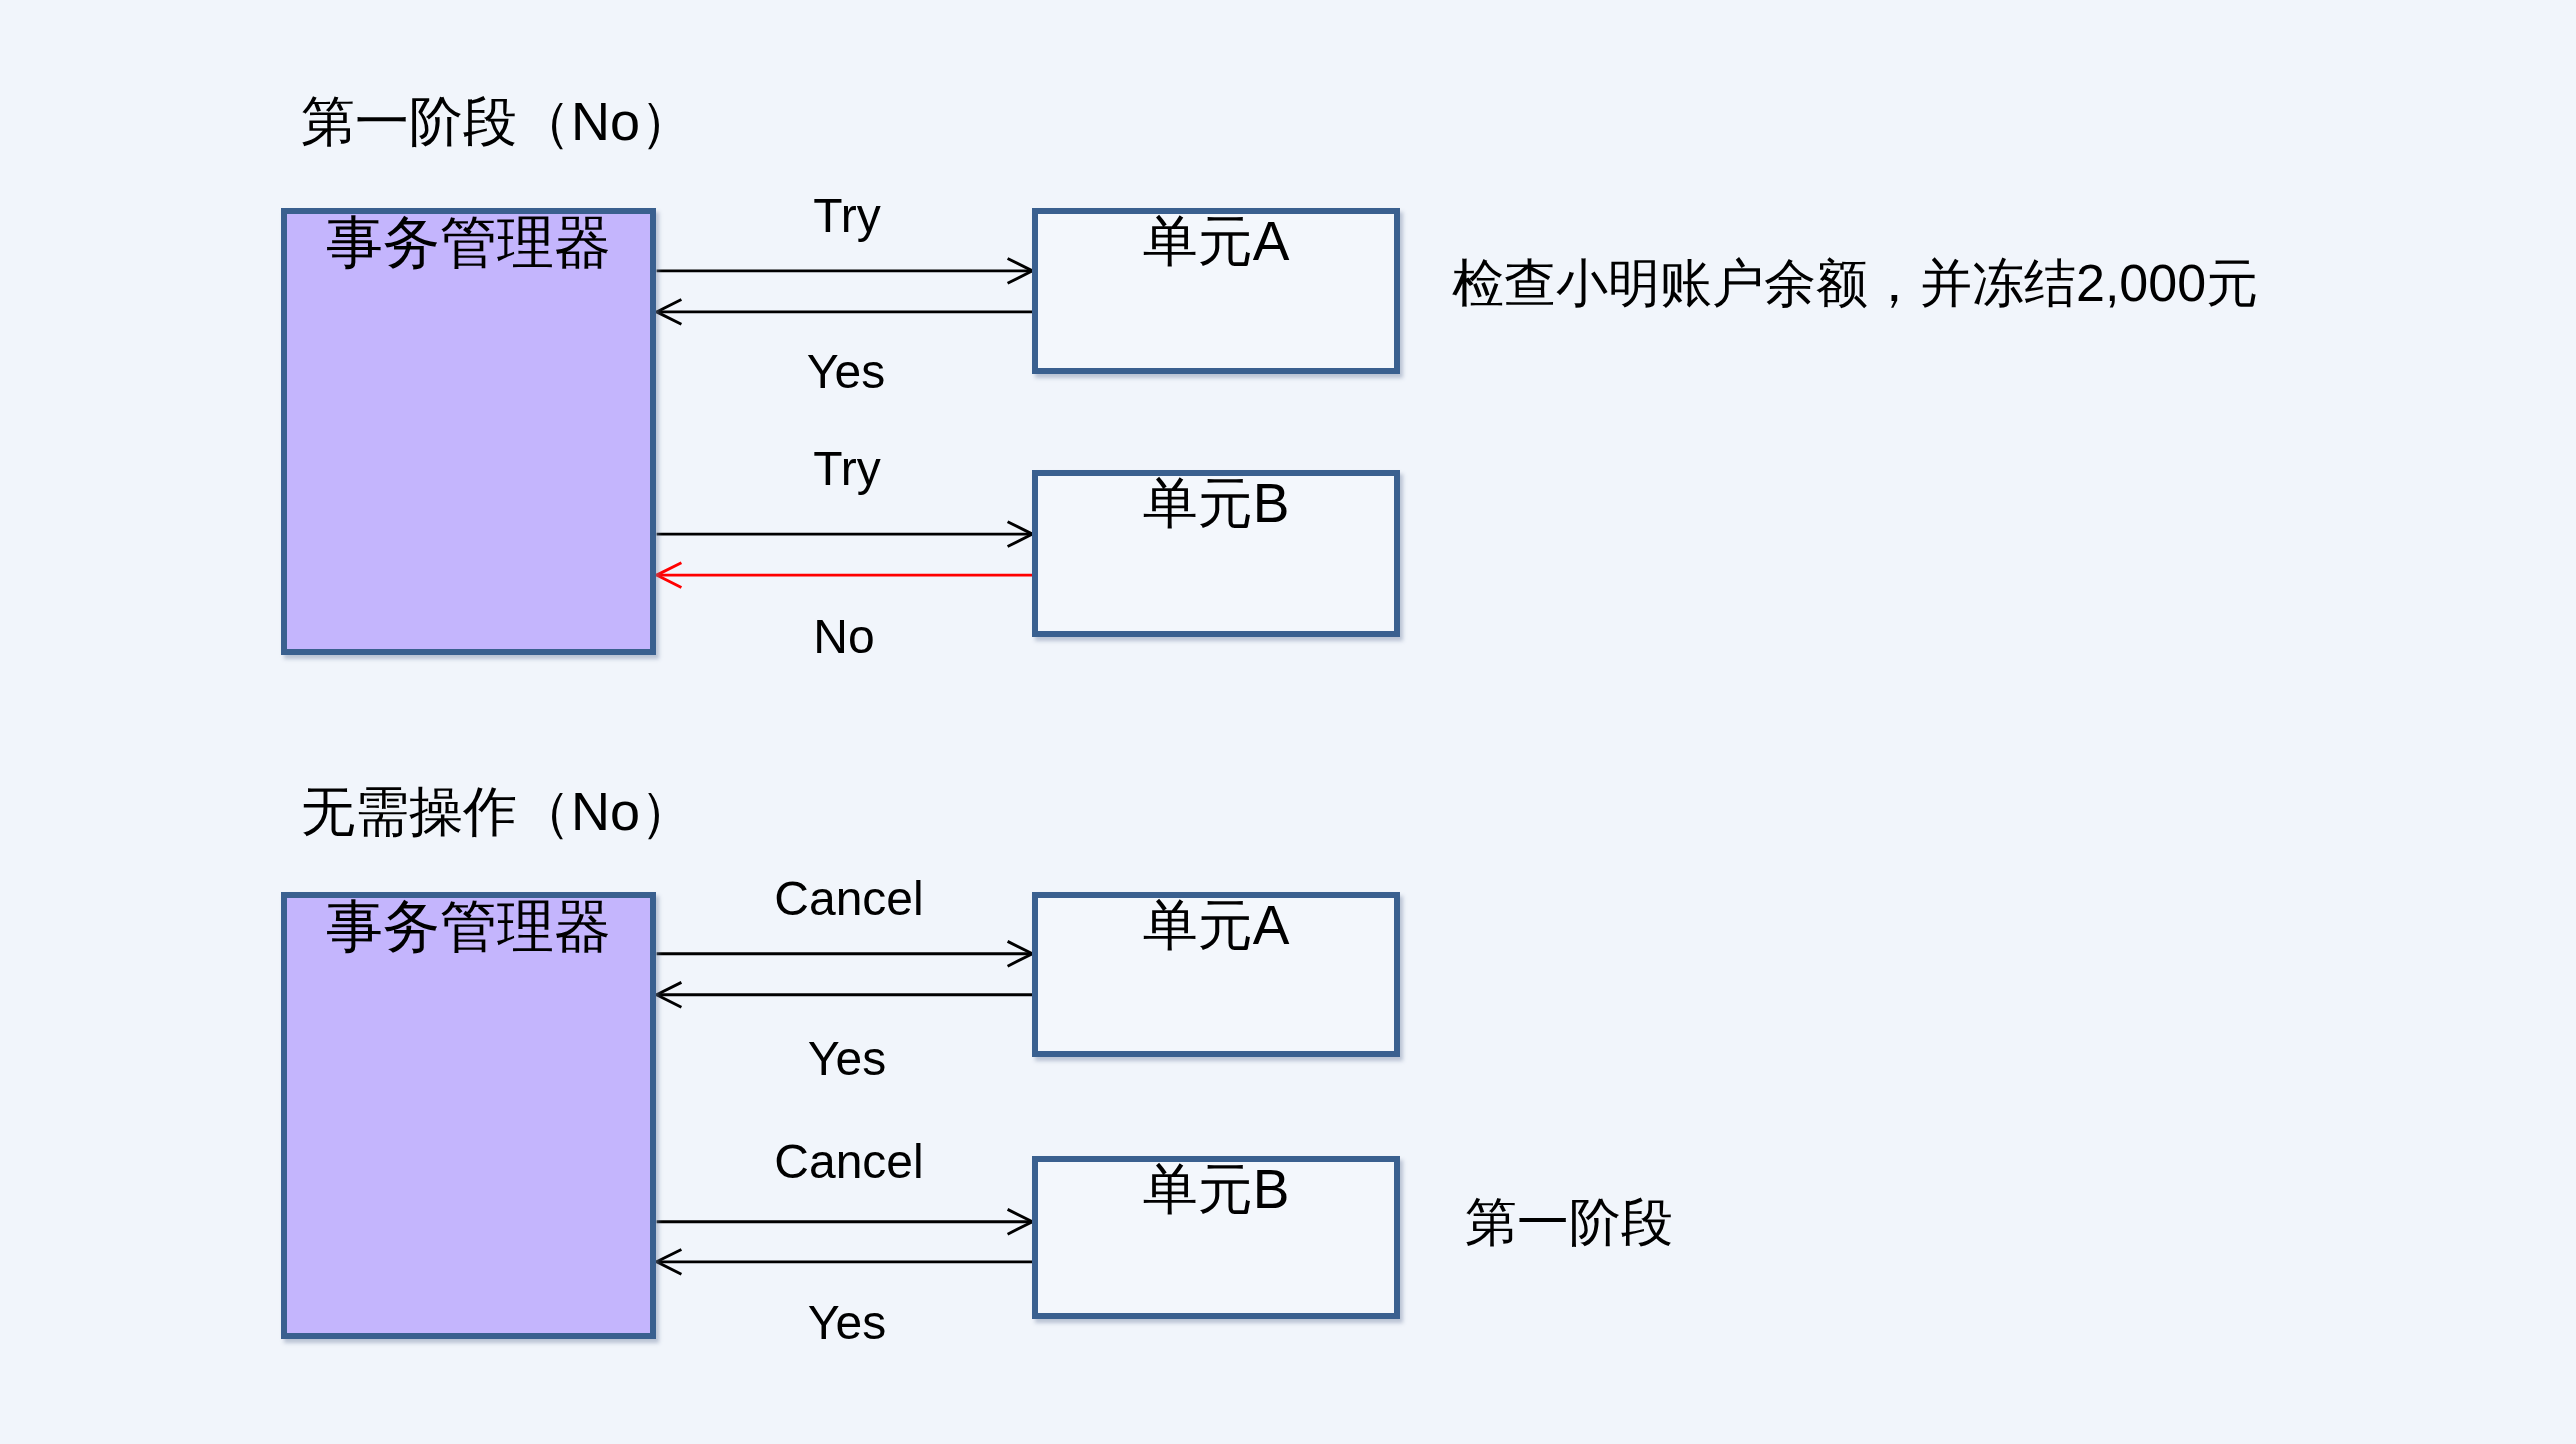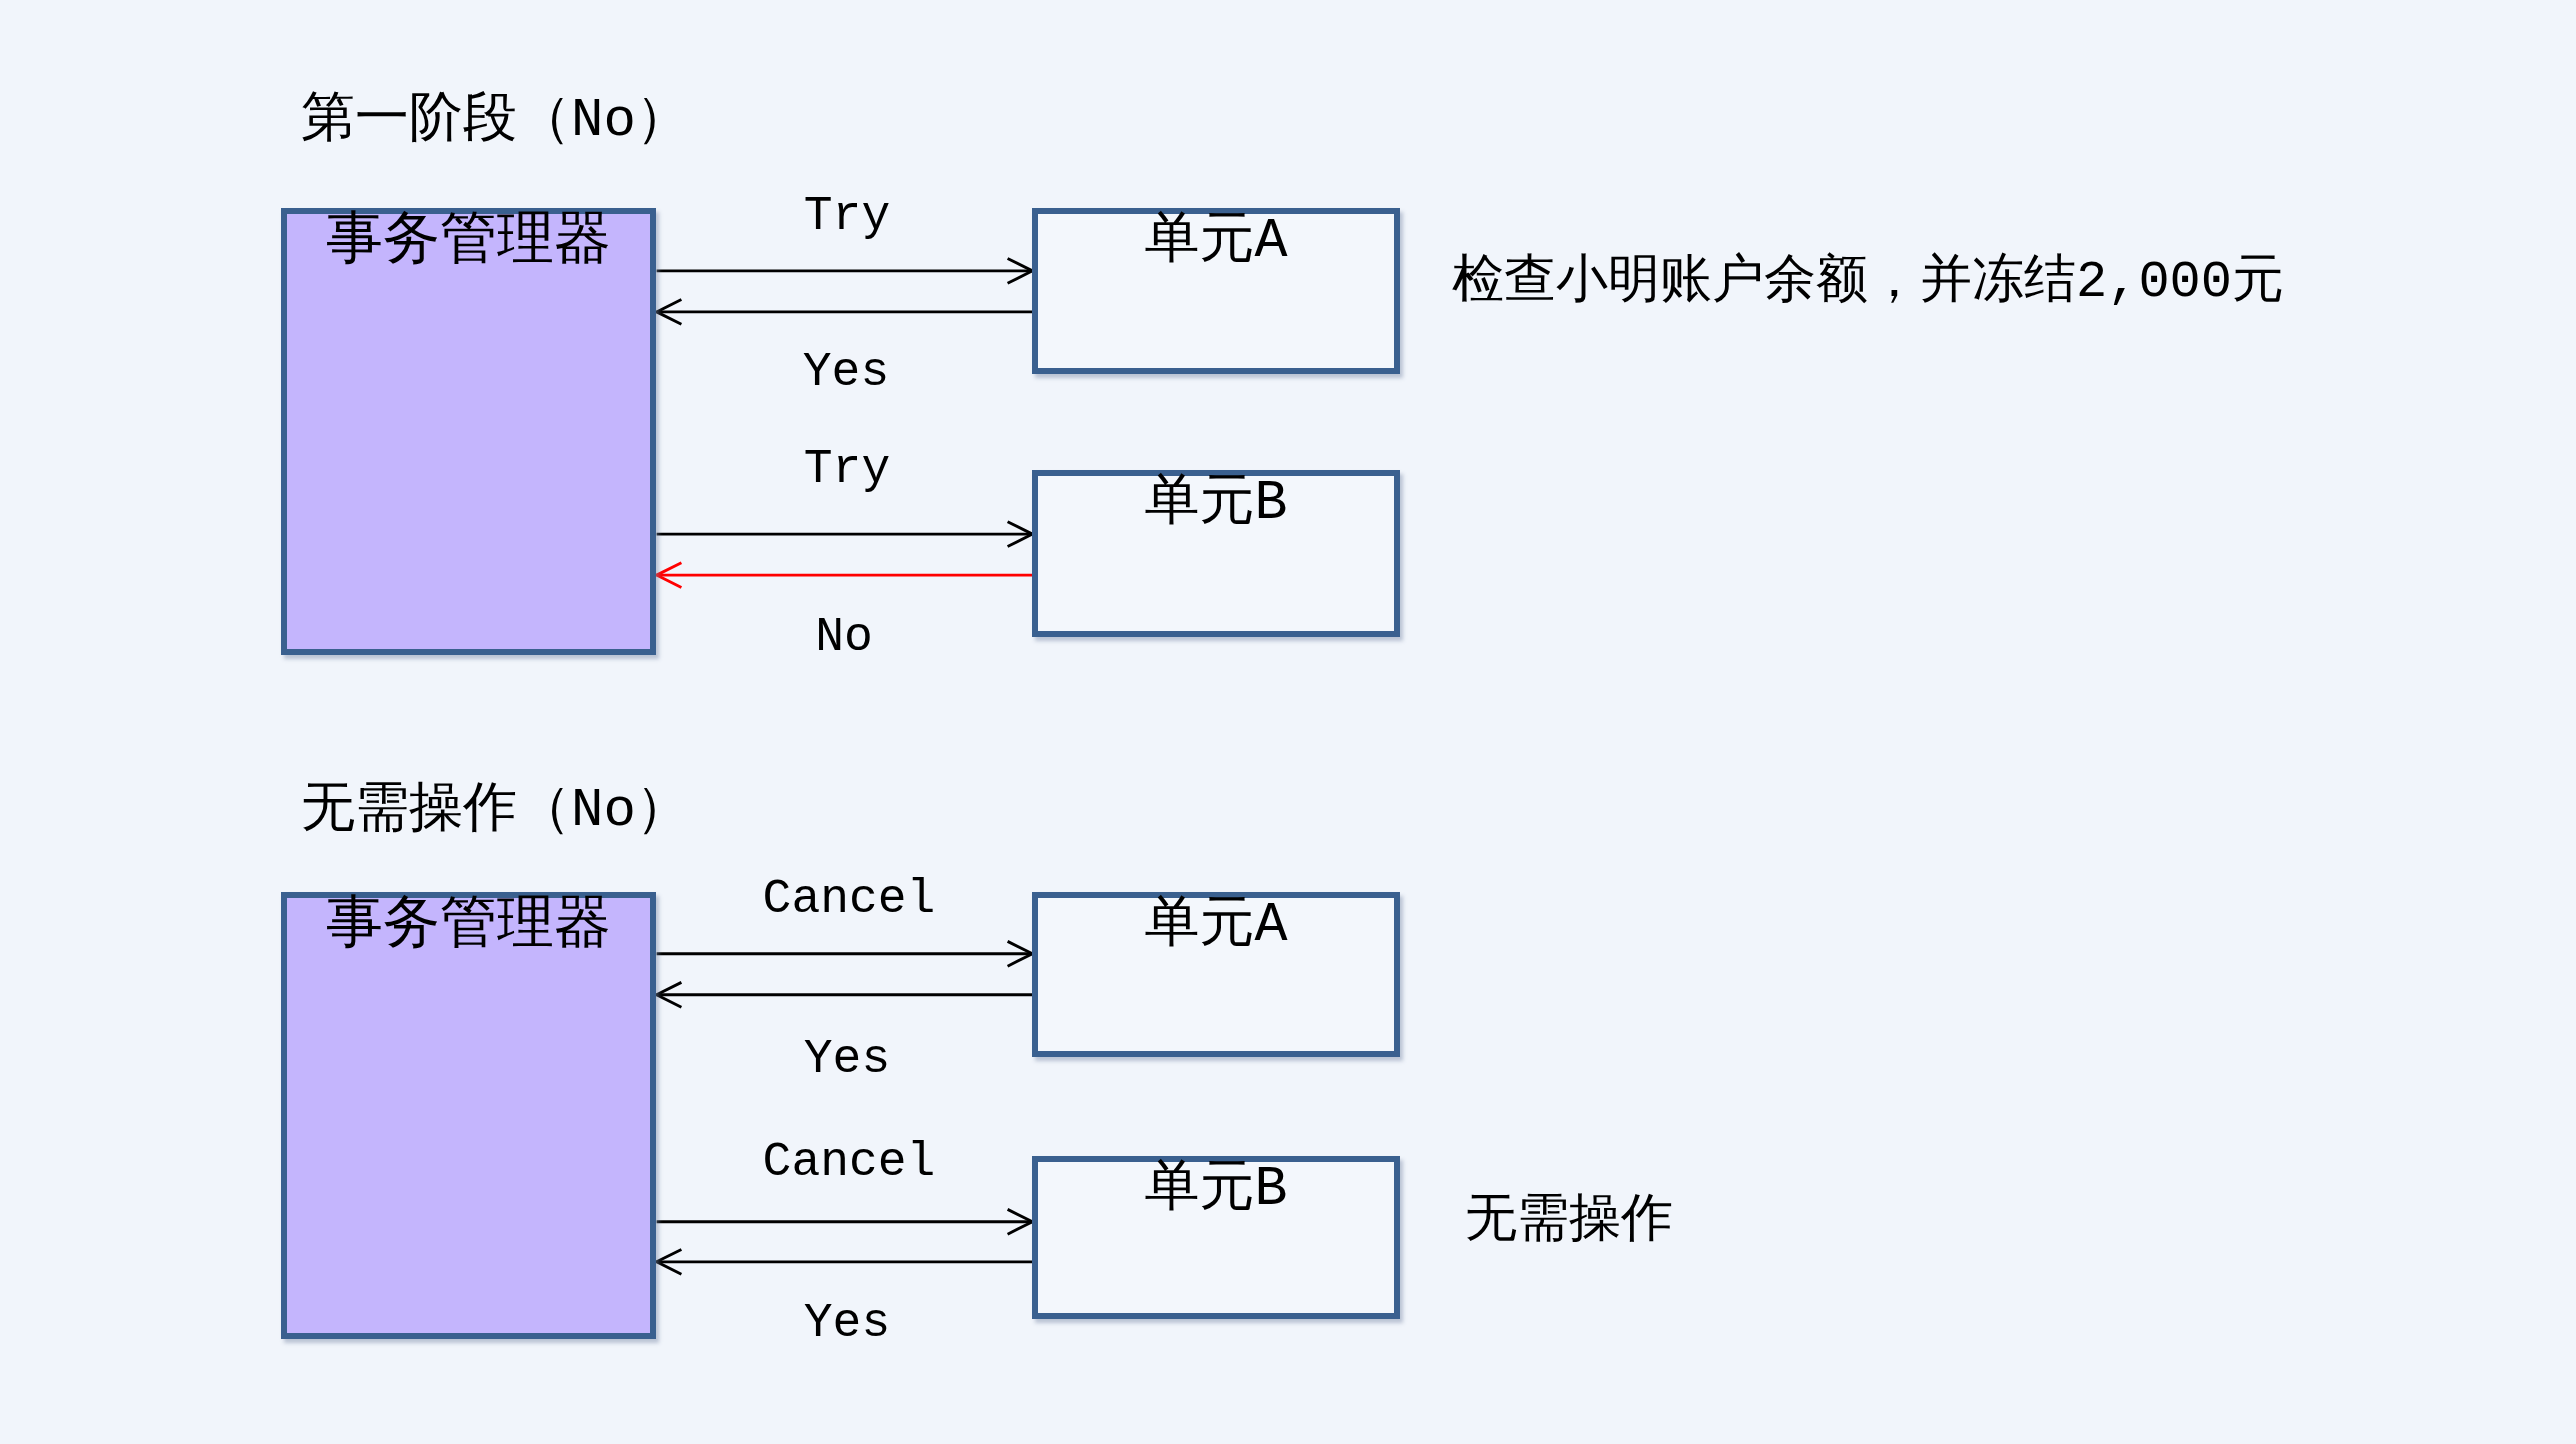--- a/index.html
+++ b/index.html
@@ -1,20 +1,20 @@
 <!DOCTYPE html>
 <html><head>
 <meta charset="utf-8">
 <style>
   html,body{margin:0;padding:0;background:#F1F5FB;}
   #canvas{
     position:relative;
     width:2576px;height:1396px;
     background:#F1F5FB;
-    font-family:Liberation Mono, monospace;
+    font-family:Liberation Sans, sans-serif;
     color:#000;
     overflow:hidden;
   }
   .phase-title{
     position:absolute;
     transform:translateY(-50%);
     font-size:54px;
     line-height:1;
     white-space:nowrap;
     color:#000;
@@ -141,16 +141,16 @@
 
   <div class="box unit" style="left:1032px;top:1156px;width:368px;height:163px;">
     <span class="box-label">单元B</span>
   </div>
 
   <div class="arrow-label" style="left:849px;top:899px;">Cancel</div>
   <div class="arrow-label" style="left:847px;top:1059px;">Yes</div>
   <div class="arrow-label" style="left:849px;top:1162px;">Cancel</div>
   <div class="arrow-label" style="left:847px;top:1323px;">Yes</div>
 
-  <div class="desc" style="left:1465px;top:1222px;">无需操作</div>
+  <div class="desc" style="left:1465px;top:1222px;">第一阶段</div>
 
 </div>
 
 
 </body></html>

